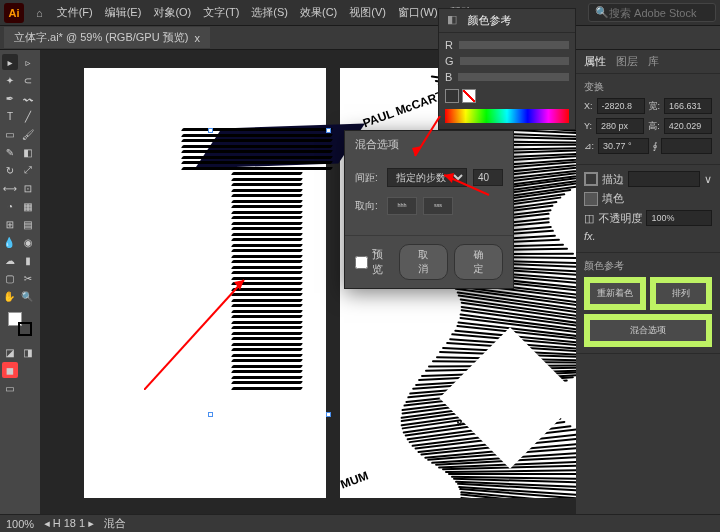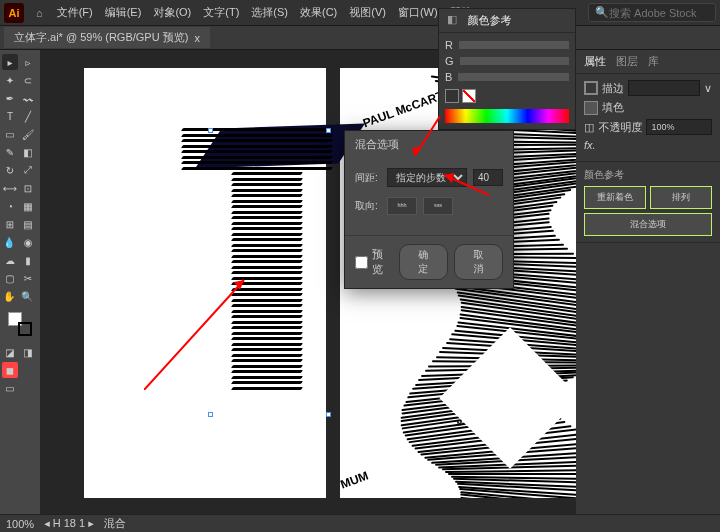--- a/index.html
+++ b/index.html
@@ -51,21 +51,21 @@
 .dialog-btns{display:flex;gap:6px;justify-content:flex-end;padding:8px 10px;border-top:1px solid #3a3a3a}
 .dlg-btn{background:#5a5a5a;border:1px solid #333;border-radius:10px;padding:3px 14px;font-size:10px;cursor:pointer}
 .preview-chk{display:flex;align-items:center;gap:4px;font-size:10px}
 .red-arrow2{position:absolute;left:410px;top:116px;z-index:11;pointer-events:none}
 .red-arrow3{position:absolute;left:434px;top:170px;z-index:11;pointer-events:none}
 .rp-section{padding:6px 8px;border-bottom:1px solid #2a2a2a}
 .rp-title{font-size:10px;margin-bottom:4px;color:#aaa}
 .rp-row{display:flex;gap:4px;align-items:center;margin-bottom:4px}
 .rp-field{background:#2a2a2a;border:1px solid #1a1a1a;padding:2px 4px;font-size:9px;flex:1;min-width:0}
 .rp-btns{display:flex;gap:4px;flex-wrap:wrap}
-.rp-btn{flex:1;background:#4a4a4a;border:1px solid #bef264;padding:4px;font-size:9px;text-align:center;cursor:pointer;min-width:40px}
+.rp-btn{flex:1;background:#4a4a4a;border:6px solid #bef264;padding:4px;font-size:9px;text-align:center;cursor:pointer;min-width:40px}
 .statusbar{height:18px;background:#383838;display:flex;align-items:center;padding:0 6px;font-size:10px;gap:10px;border-top:1px solid #222}
 .poster-text{position:absolute;transform:rotate(-20deg);font-weight:bold;color:#000;font-family:Arial}
 </style>
 </head>
 <body>
 
 <div class="menubar">
   <div class="app-icon">Ai</div>
   <span class="home-icon">⌂</span>
   <span class="menu-item">文件(F)</span>
@@ -359,20 +359,41 @@
       </svg>
   </div>
 
   <div class="right-panels">
     <div class="panel-hdr">
       <span class="panel-tab active">属性</span>
       <span class="panel-tab">图层</span>
       <span class="panel-tab">库</span>
     </div>
     <div class="rp-section">
+      <div class="rp-title">变换</div>
+      <div class="rp-row">
+          <span style="font-size:9px">X:</span>
+          <input class="rp-field" value="-2820.8" style="">
+          <span style="font-size:9px">宽:</span>
+          <input class="rp-field" value="166.631" style="">
+        </div>
+      <div class="rp-row">
+          <span style="font-size:9px">Y:</span>
+          <input class="rp-field" value="280 px" style="">
+          <span style="font-size:9px">高:</span>
+          <input class="rp-field" value="420.029" style="">
+        </div>
+      <div class="rp-row">
+          <span style="font-size:9px">⊿:</span>
+          <input class="rp-field" value="30.77 °" style="">
+          <span style="font-size:9px">∮</span>
+          <input class="rp-field" style="">
+        </div>
+    </div>
+    <div class="rp-section">
       <div class="rp-row">
           <div class="fs-sw" style="border:2px solid #888"></div>
           <span>描边</span>
           <input class="rp-field" style="width: 30px;">
           <span>∨</span>
         </div>
       <div class="rp-row">
           <div class="fs-sw" style="background:#555"></div>
           <span>填色</span>
         </div>
@@ -436,22 +457,22 @@
       <span class="d-label">取向:</span>
       <div class="orient-btn">ʰʰʰ</div>
       <div class="orient-btn">ˢˢˢ</div>
     </div>
   </div>
   <div class="dialog-btns">
     <label class="preview-chk">
         <input type="checkbox" style="">
         <span>预览</span>
       </label>
+    <button class="dlg-btn">取消</button>
     <button class="dlg-btn">确定</button>
-    <button class="dlg-btn">取消</button>
   </div>
 </div>
 
 <svg class="red-arrow2" width="40" height="50">
     <line x1="30" y1="0" x2="5" y2="40" stroke="#f00" stroke-width="2"></line>
     <polygon points="5,40 12,30 2,32" fill="#f00"></polygon>
   </svg>
 <svg class="red-arrow3" width="60" height="30">
     <line x1="55" y1="25" x2="10" y2="5" stroke="#f00" stroke-width="2"></line>
     <polygon points="10,5 20,3 18,13" fill="#f00"></polygon>

